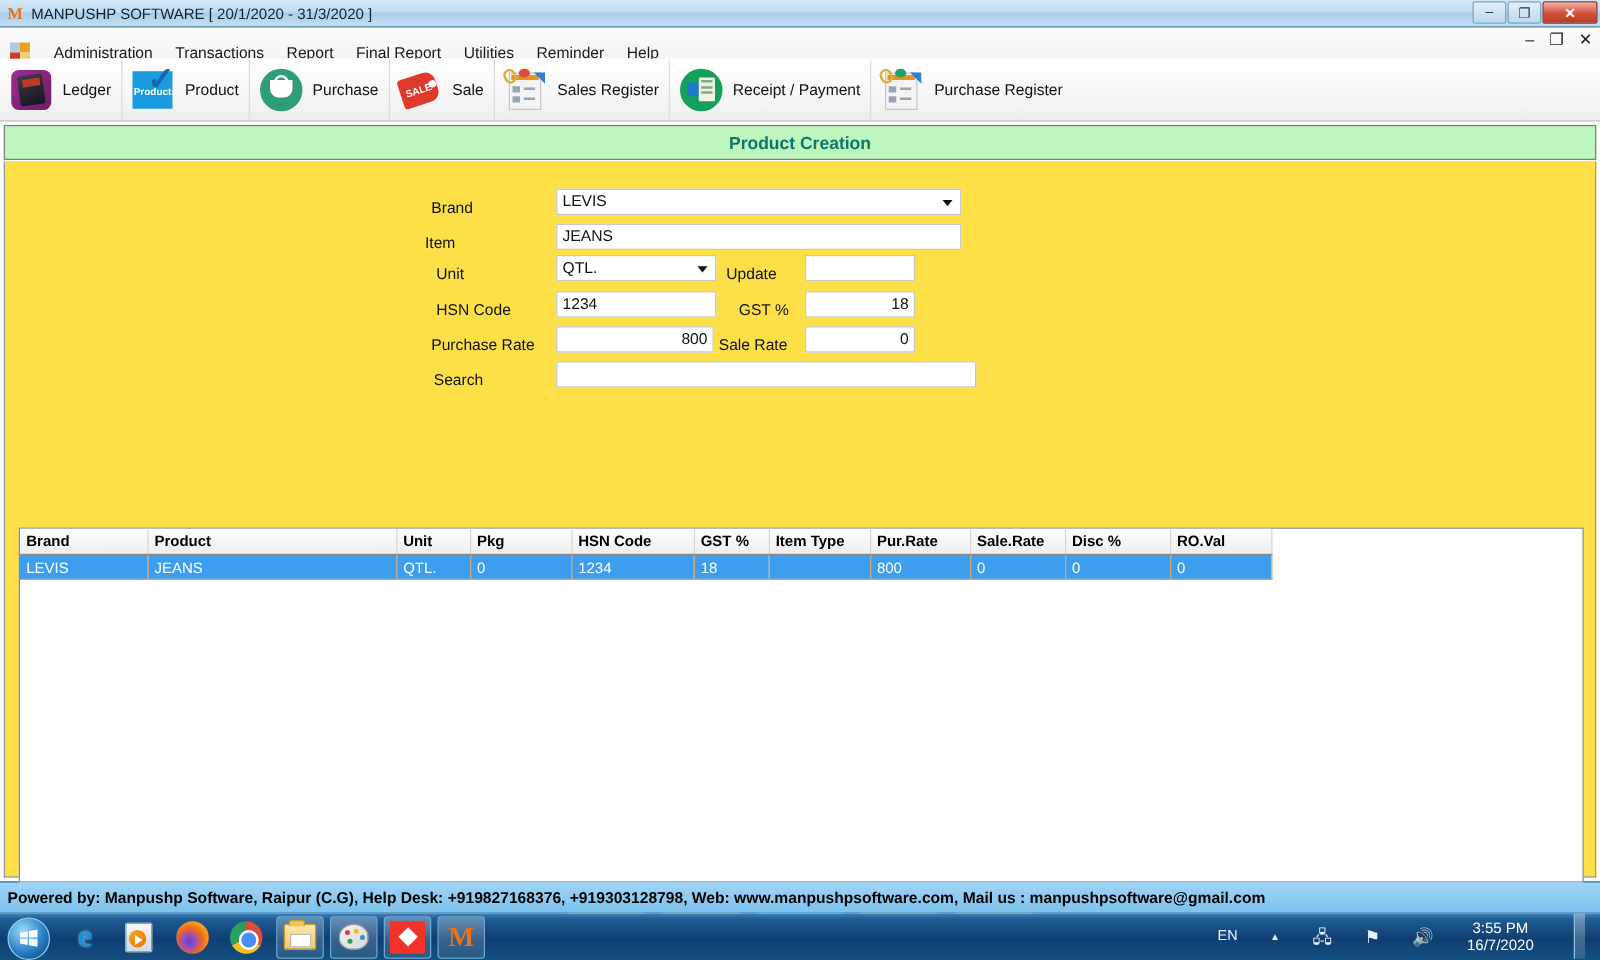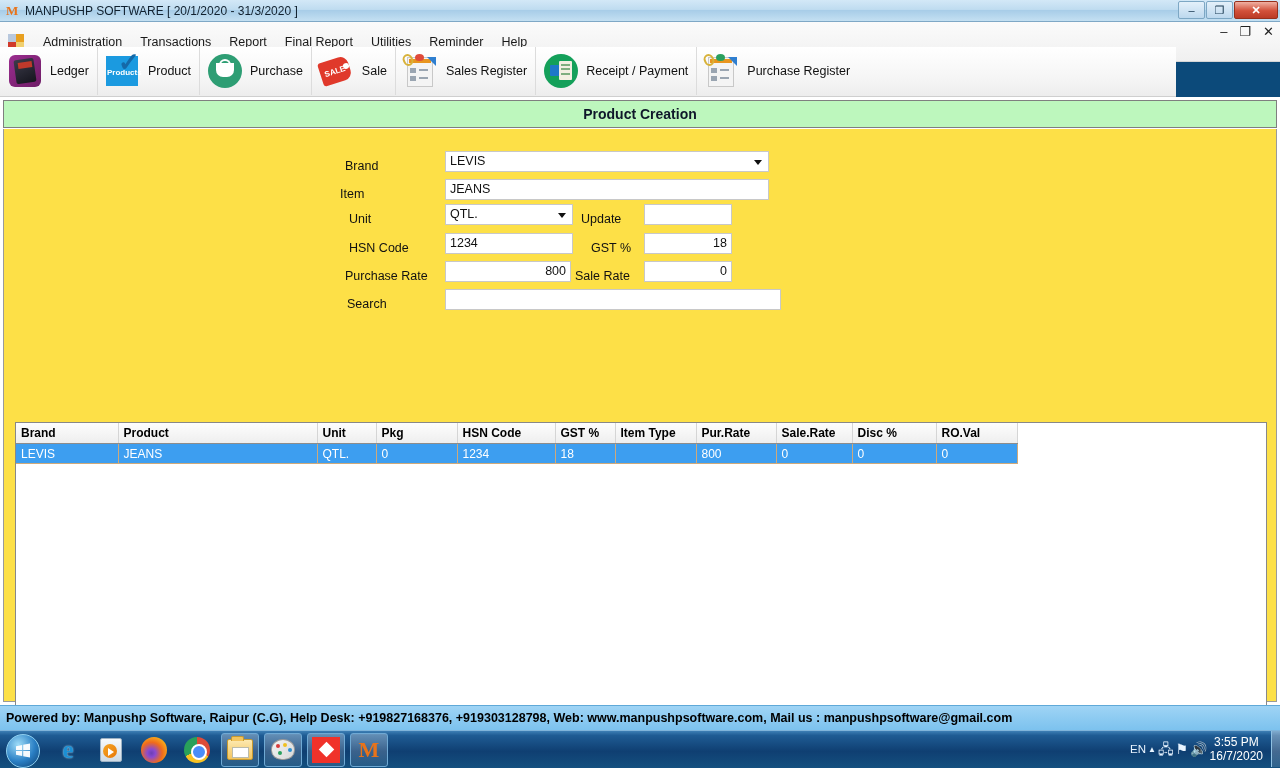--- a/index.html
+++ b/index.html
@@ -67,24 +67,24 @@
     font-size: 12.5px; color: #1a1a1a; padding: 3px 9px; white-space: nowrap;
   }
   #inner-win-btns {
     position: absolute; right: 6px; top: 24px;
     display: flex; gap: 12px; font-size: 13px; color: #222;
     align-items: center;
   }
 
   
   #toolbar {
-    position: absolute; left: 0; top: 47px; width: 1176px; height: 50px;
+    position: absolute; left: 0; top: 47px; width: 1280px; height: 50px;
     background: linear-gradient(to bottom, #ffffff, #f6f6f6 60%, #ededed);
     border-bottom: 1px solid #cfcfcf;
-    display: flex; align-items: flex-start;
+    display: flex; align-items: center;
   }
   .tbtn {
     display: flex; align-items: center; height: 48px;
     padding: 0 8px 0 6px; border-right: 1px solid #dcdcdc;
     gap: 6px;
   }
   .tbtn:last-child { border-right: none; }
   .tbtn .lbl { font-size: 12.5px; color: #111; white-space: nowrap; }
   .ico { width: 38px; height: 38px; position: relative; flex: none; }
 
@@ -193,21 +193,21 @@
   #client {
     position: absolute; left: 0; top: 97px; width: 1280px; height: 608px;
     background: #ffffff;
   }
   #form-banner {
     margin: 3px 3px 0 3px; height: 28px;
     background: #bdf7bd; border: 1px solid #7f7f7f;
     display: flex; align-items: center; justify-content: center;
   }
   #form-banner .t {
-    font-size: 14px; font-weight: bold; color: #0f172a;
+    font-size: 14px; font-weight: bold; color: #0f766e;
   }
   #form-body {
     position: absolute; left: 3px; top: 32px; right: 3px; bottom: 3px;
     border: 1px solid #9a9a9a; border-top: none; background: #fde047;
   }
 
   
   .frow { position: absolute; display: flex; align-items: center; }
   .flabel { font-size: 12.5px; color: #111; }
   .fin {
@@ -332,21 +332,21 @@
         background:linear-gradient(135deg,#f3f3f3,#d8d8d8); border:1px solid #9a9a9a; position:relative;}
   .pt i{position:absolute;width:4px;height:4px;border-radius:50%;}
   
   .rdq { width:28px;height:26px;background:#f0322a; display:flex;align-items:center;justify-content:center;}
   .rdq b{ display:block; width:11px;height:11px;background:#fff;transform:rotate(45deg);}
   
   .mpl { font-size:22px;font-weight:bold;color:#e8731a;font-family:"Liberation Serif",serif;line-height:22px;}
 
   #tray {
     position: absolute; right: 0; top: 730px; height: 38px;
-    display: flex; align-items: center; gap: 2px; padding-right: 0;
+    display: flex; align-items: center; gap: 26px; padding-right: 12px;
     color: #e8f4ff; font-size: 11.5px;
   }
   #tray .clock { text-align: center; line-height: 14px; font-size: 12px; color:#fff; }
   #showdesk {
     width: 9px; height: 36px; margin-left: 6px;
     background: linear-gradient(to bottom, rgba(255,255,255,.35), rgba(255,255,255,.12));
     border-left: 1px solid #8fc0e2;
   }
 </style>
 </head>

